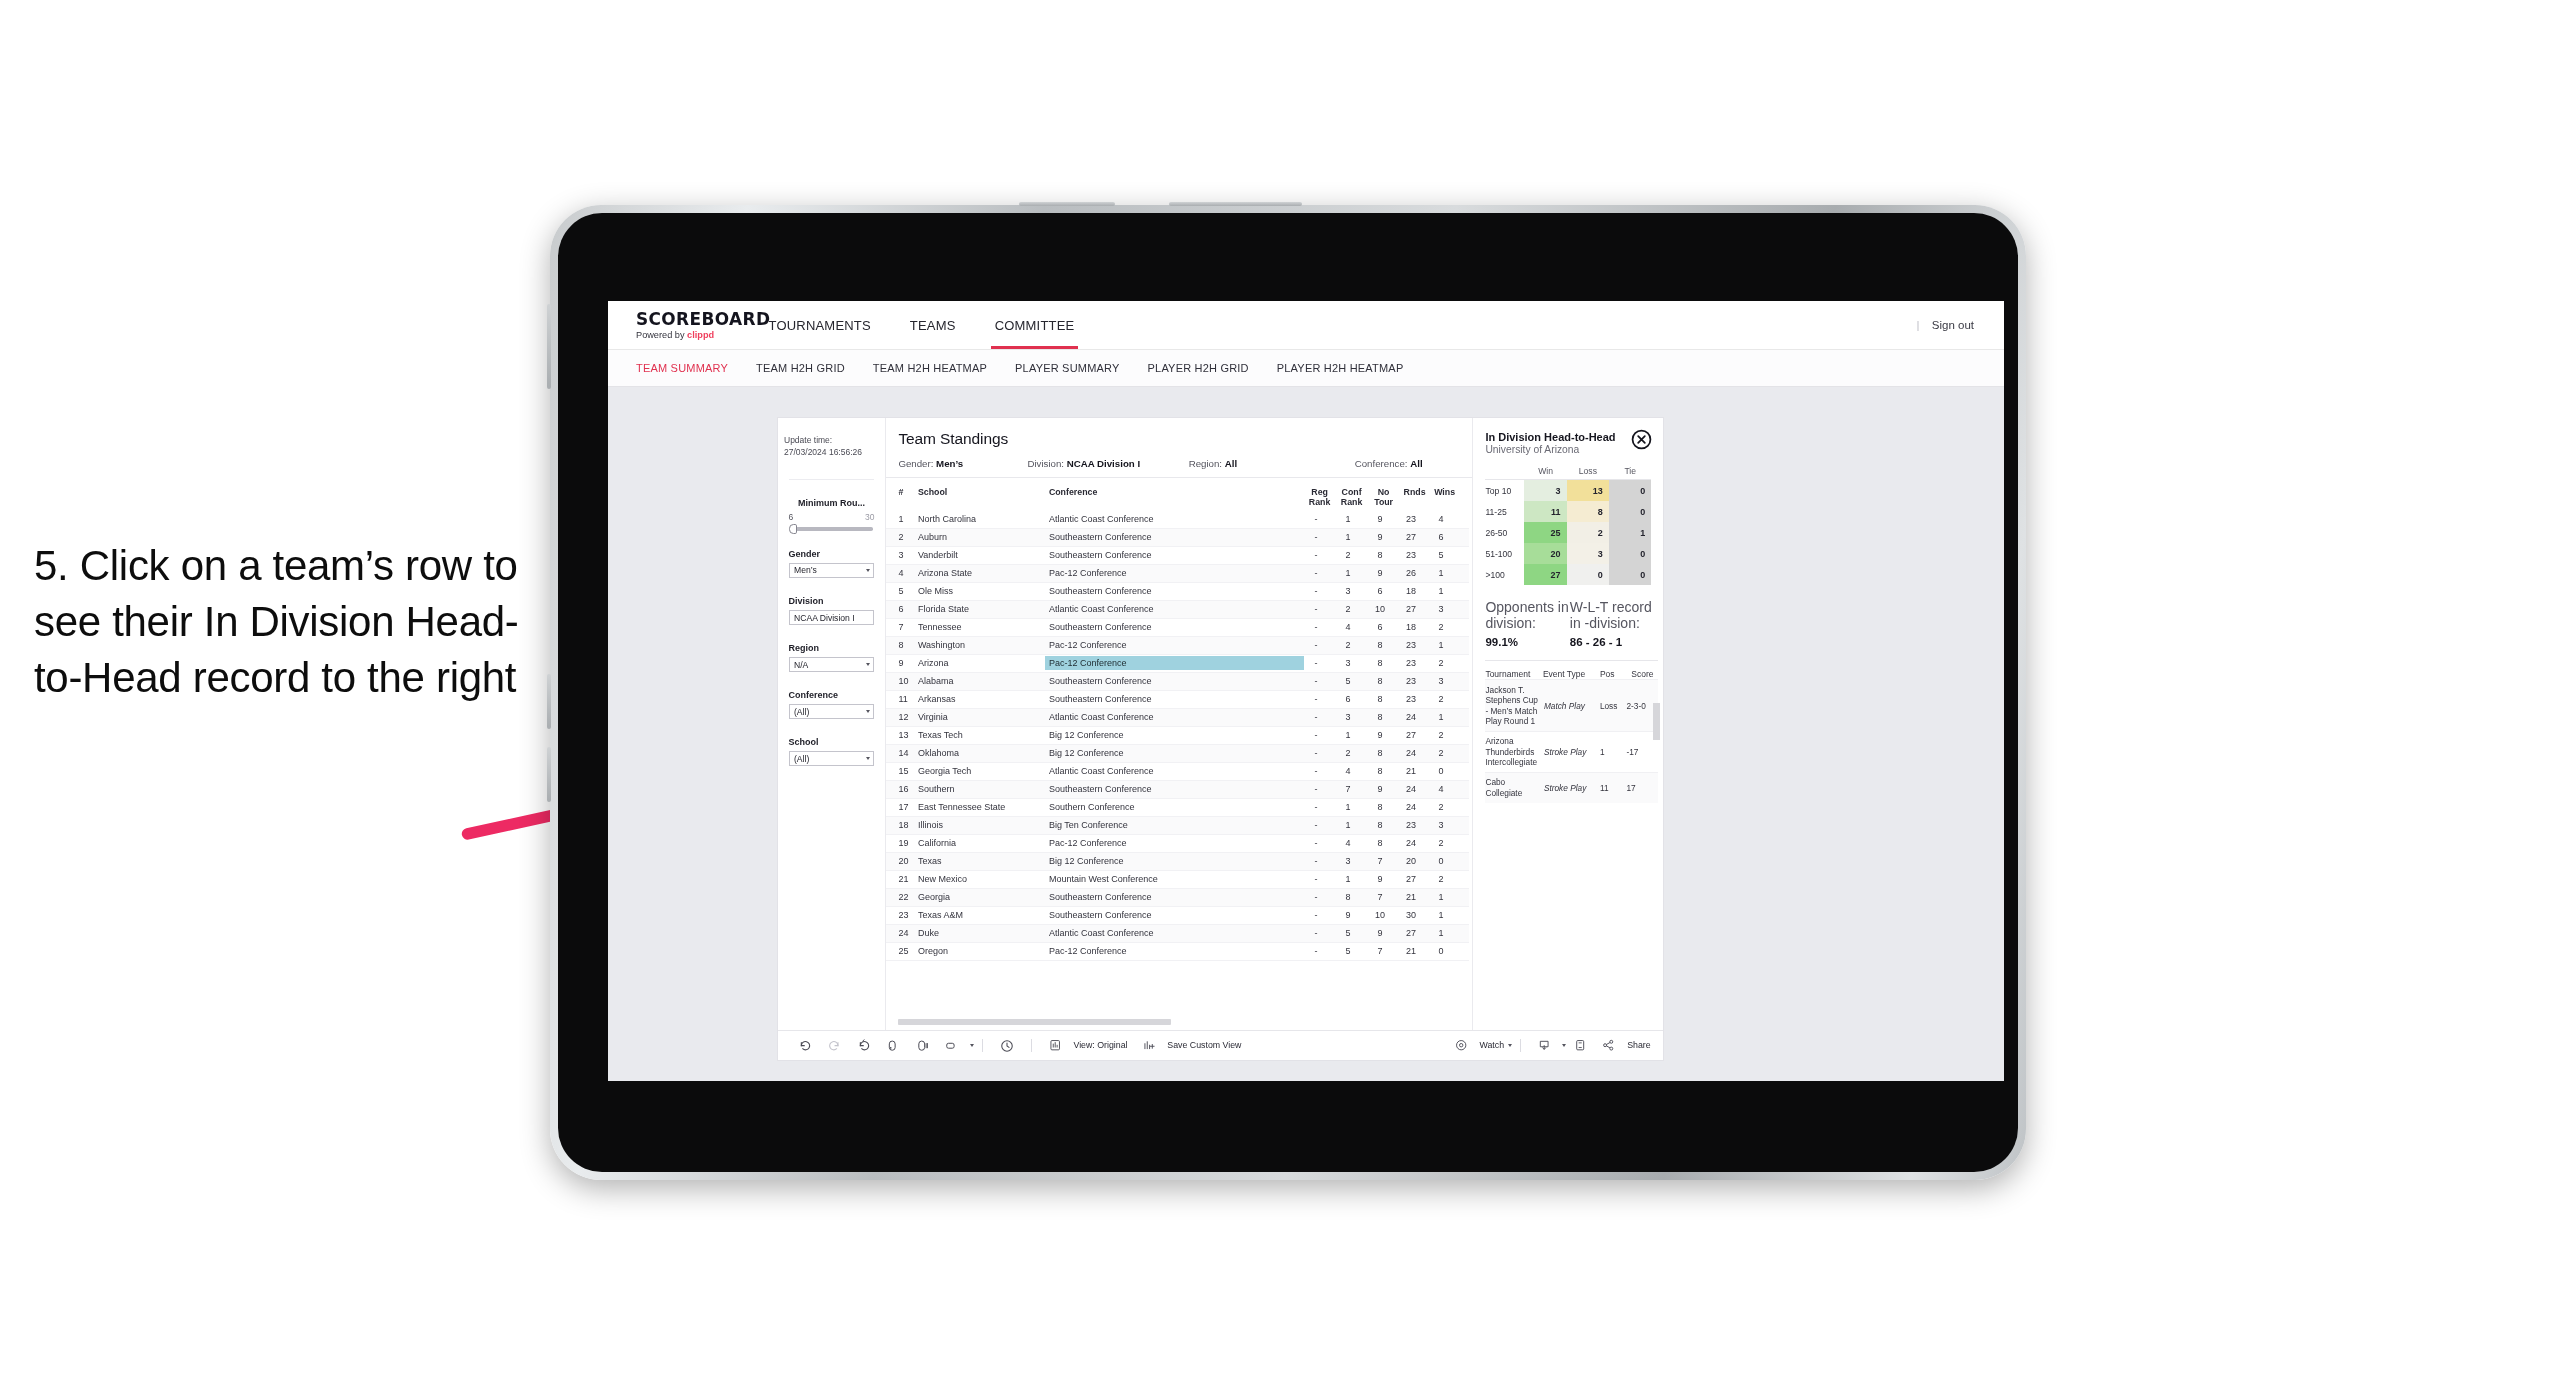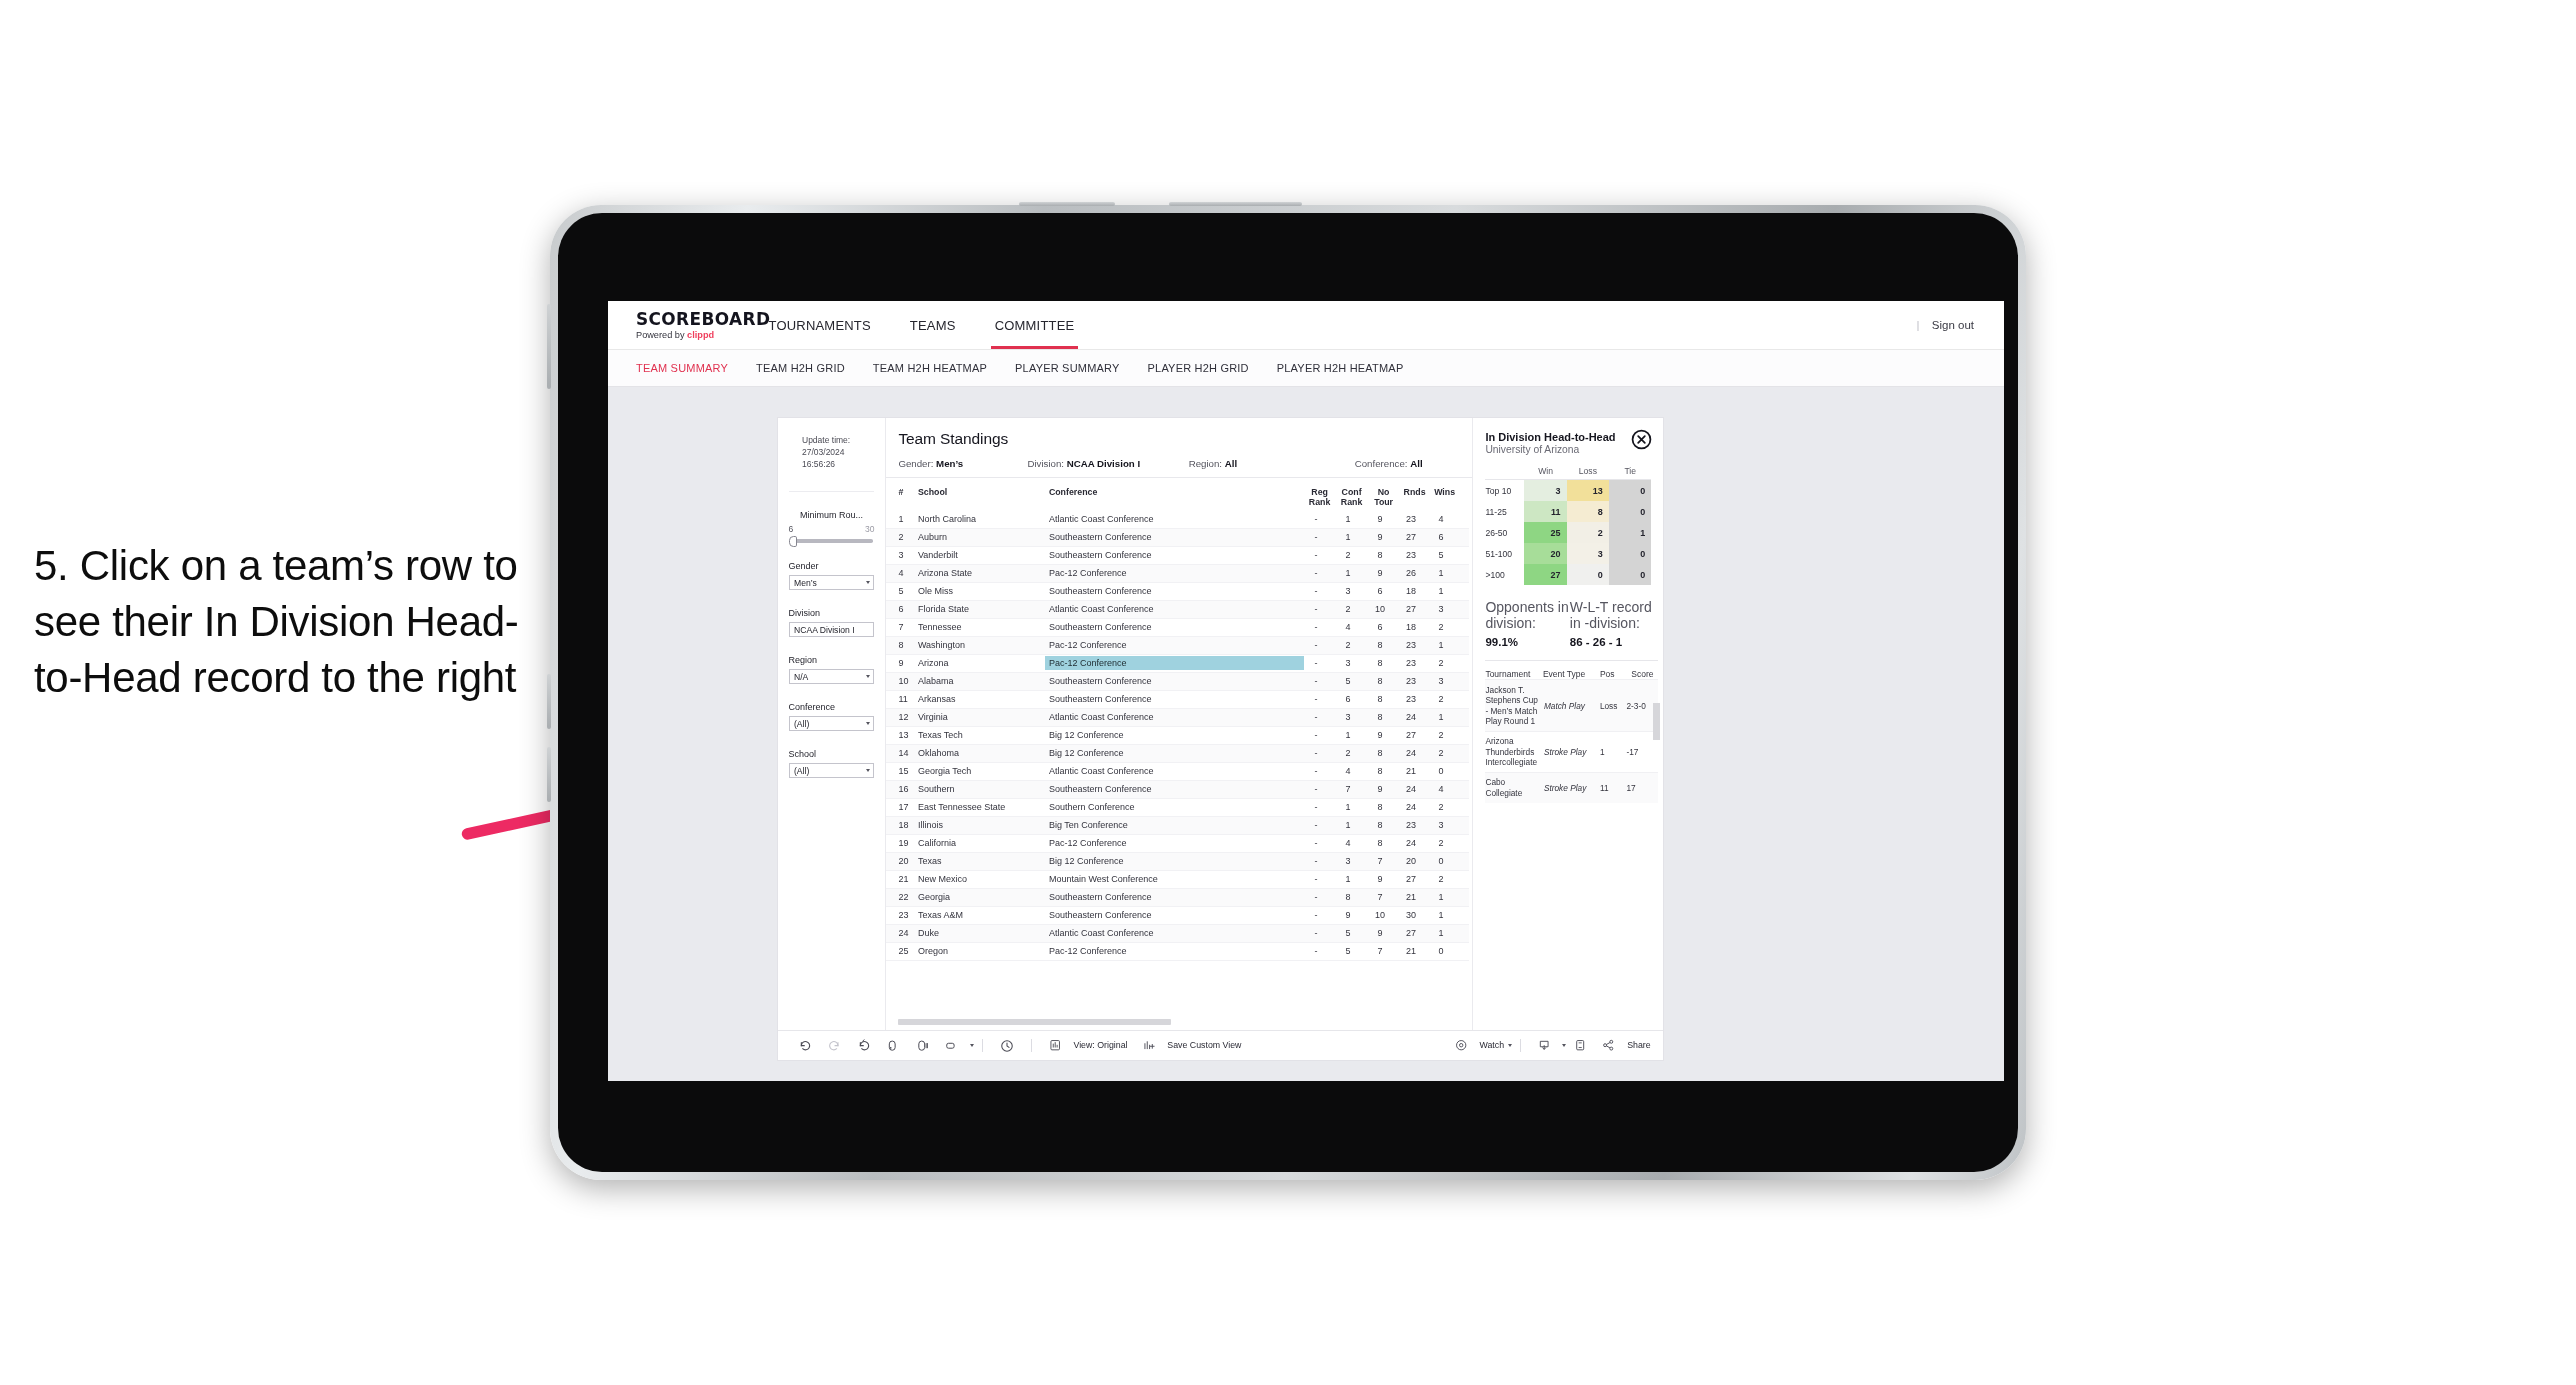--- a/index.html
+++ b/index.html
@@ -161,27 +161,27 @@
     width: 108px;
     border-right: 0.9px solid #eaeaee;
     padding: 16px 0 0 0;
     background: #fff;
     flex: none;
   }
   .update-time {
     font-size: 8.5px;
     color: #4a4a54;
     line-height: 1.42;
-    padding: 0 24px;
+    padding: 0 6px;
   }
   .filter-div { height: 0.9px; background: #ececf0; margin: 21px 10.6px 0; }
   .filter-group { padding: 0 10.6px; margin-top: 17.7px; }
   .filter-label {
     font-size: 9px;
-    font-weight: 400;
+    font-weight: 700;
     color: #1d1d26;
     margin-bottom: 4.4px;
   }
   .filter-label.centered { text-align: center; }
   .slider-nums {
     display: flex; justify-content: space-between;
     font-size: 8.5px; color: #55555f; margin-bottom: 5.3px;
   }
   .slider-nums .hi { color: #9a9aa4; }
   .slider-track {

